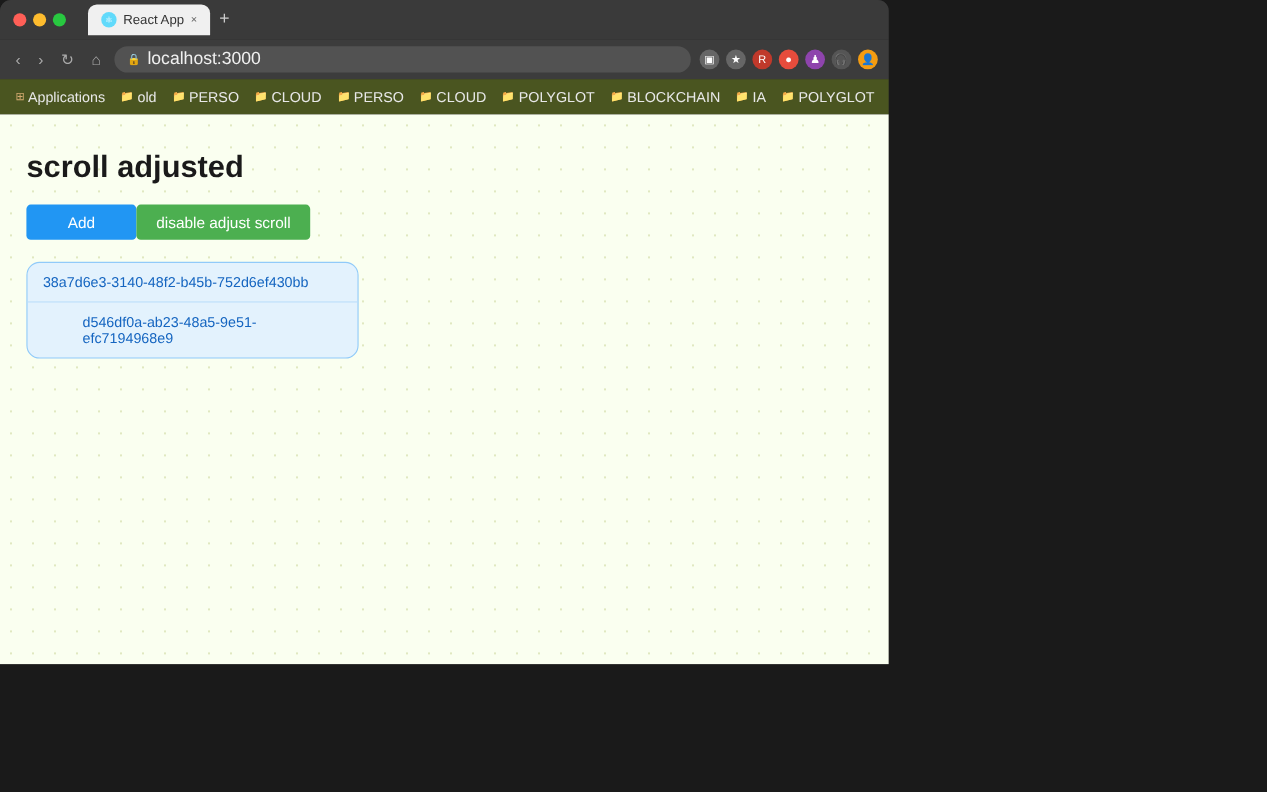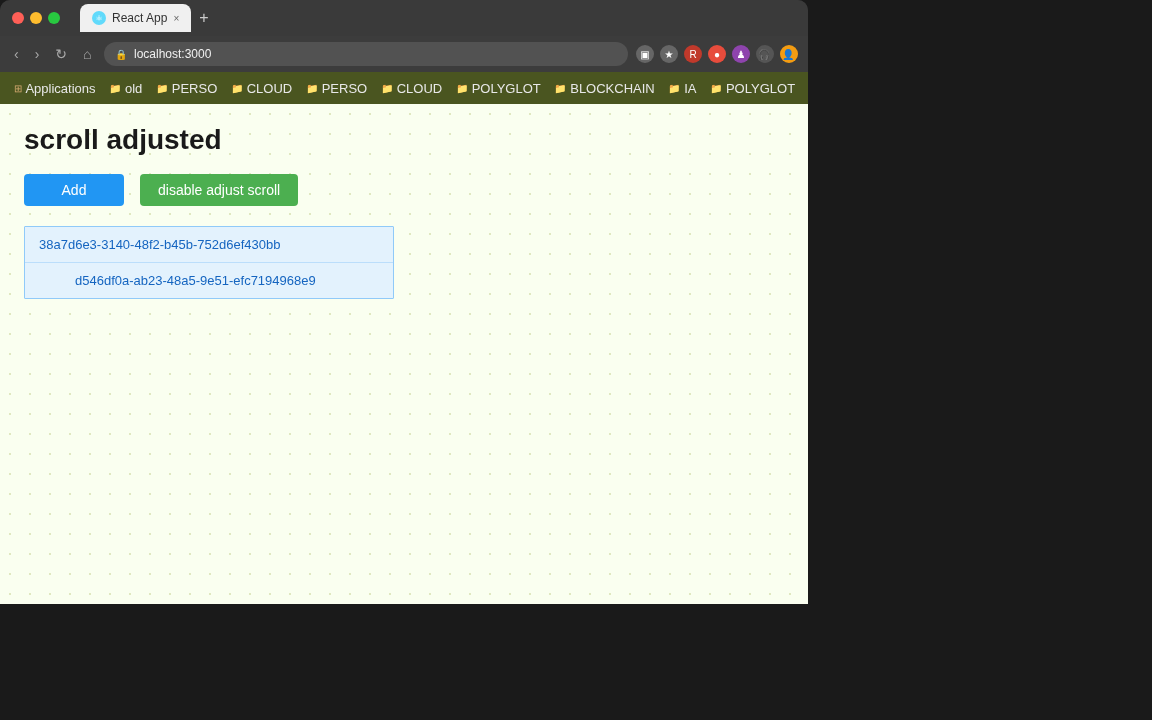--- a/index.html
+++ b/index.html
@@ -100,21 +100,21 @@
       display: flex;
       align-items: center;
       padding: 0 12px;
       gap: 6px;
     }
     .url-bar-lock {
       font-size: 10px;
       color: #aaa;
     }
     .url-text {
-      font-size: 12px;
+      font-size: 16px;
       color: #f0f0f0;
       text-align: right;
     }
     .toolbar-icons {
       display: flex;
       gap: 6px;
       align-items: center;
     }
     .toolbar-icon {
       width: 18px;
@@ -154,36 +154,35 @@
     }
     .bookmark-label {
       font-size: 13px;
       color: #e8e8e8;
     }
 
     
     .page-content {
       background: #fafff0;
       min-height: 500px;
-      padding: 20px 24px;
+      padding: 32px 24px;
       background-image: radial-gradient(circle, #e0e8c0 1px, transparent 1px);
       background-size: 20px 20px;
     }
 
     .page-title {
       font-size: 28px;
       font-weight: bold;
       color: #1a1a1a;
       margin-bottom: 18px;
     }
 
     .button-row {
       display: flex;
       align-items: center;
-      gap: 16px;
       margin-bottom: 20px;
     }
 
     .btn-add {
       background: #2196F3;
       color: white;
       border: none;
       border-radius: 4px;
       padding: 8px 32px;
       font-size: 14px;
@@ -198,23 +197,23 @@
       border: none;
       border-radius: 4px;
       padding: 8px 18px;
       font-size: 14px;
       cursor: pointer;
       font-weight: 500;
     }
 
     .list-container {
       border: 1px solid #90caf9;
-      border-radius: 1px;
+      border-radius: 12px;
       background: #e3f2fd;
-      width: 370px;
+      width: 302px;
       overflow: hidden;
     }
 
     .list-item {
       padding: 10px 14px;
       font-size: 13px;
       color: #1565c0;
       border-bottom: 1px solid #bbdefb;
       cursor: pointer;
     }

